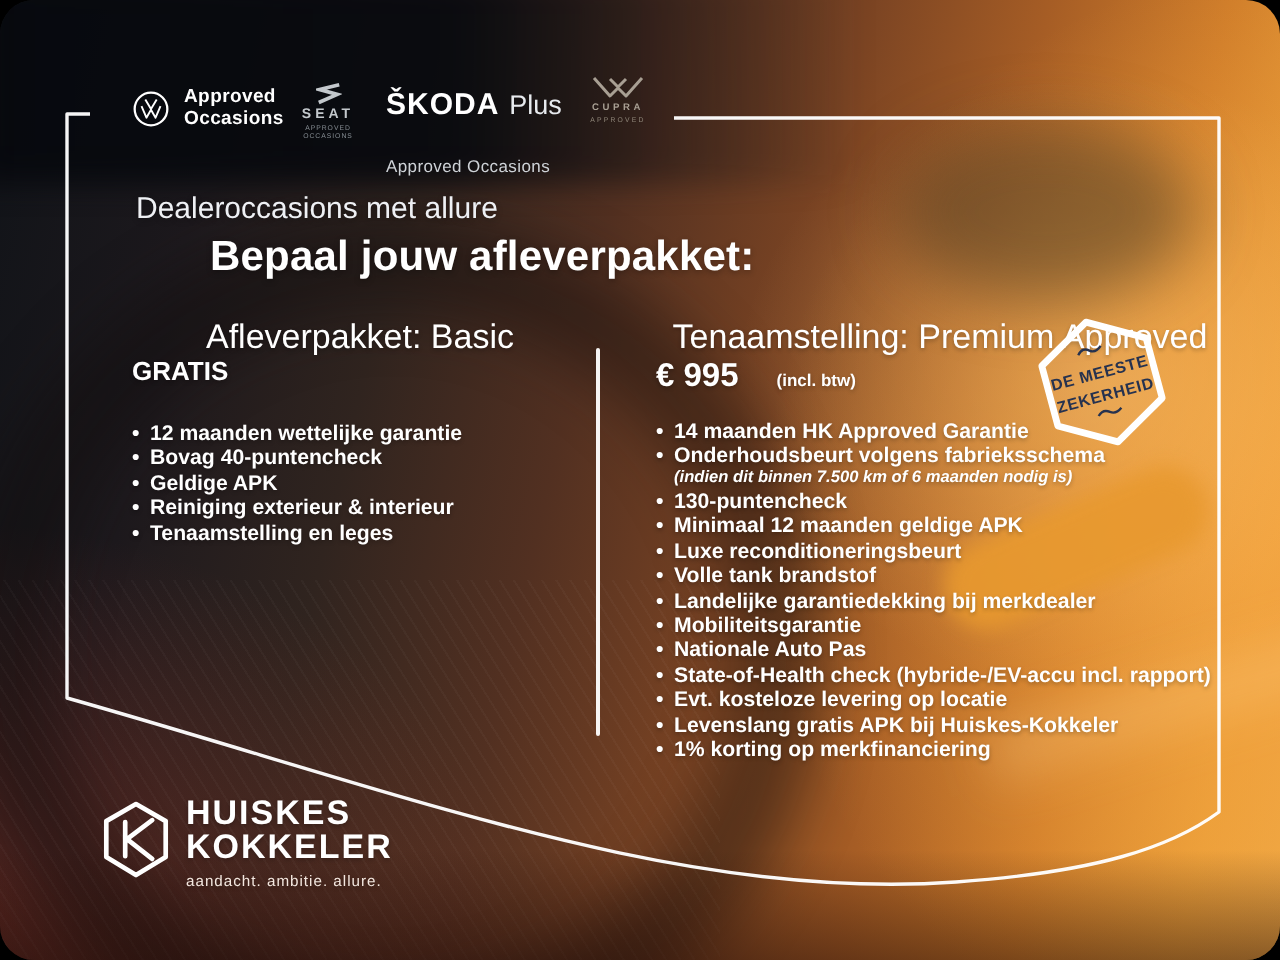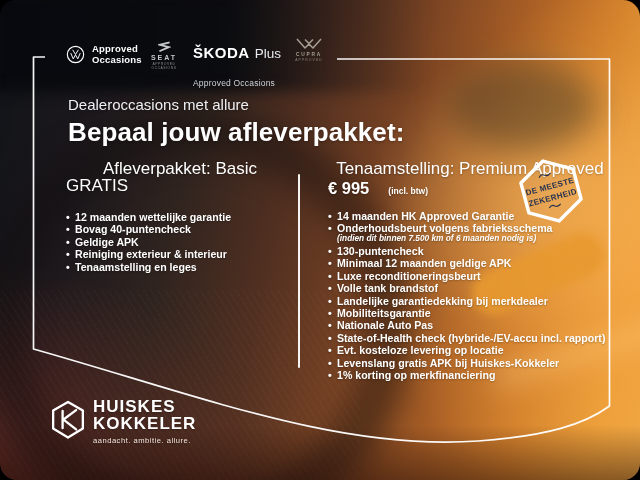--- a/index.html
+++ b/index.html
@@ -37,27 +37,27 @@
   .skoda-row{display:flex;align-items:baseline;gap:5px;}
   .skoda-name{font-size:15px;font-weight:bold;letter-spacing:.5px;}
   .skoda-plus{font-size:13.5px;font-weight:300;color:#e7eaee;}
   .skoda-sub{font-size:8.5px;color:#ced2d7;margin-top:17px;letter-spacing:.2px;}
   .cupra-group{position:absolute;left:291px;top:37px;width:36px;text-align:center;color:#a89f93;}
   .cupra-name{font-size:4.8px;font-weight:bold;letter-spacing:1.8px;margin-top:2px;}
   .cupra-sub{font-size:3.4px;letter-spacing:1.1px;color:#8f8679;margin-top:1px;}
 
   .headline{position:absolute;left:68px;top:96px;z-index:5;text-shadow:0 1px 3px rgba(0,0,0,.3);}
   .kicker{font-size:15px;color:#eef0f4;}
-  .title{font-size:26px;font-weight:bold;margin-top:4px;letter-spacing:.1px;}
+  .title{font-size:21px;font-weight:bold;margin-top:4px;letter-spacing:.1px;margin-left:37px;}
 
   .pkg{position:absolute;z-index:5;text-shadow:0 1px 2px rgba(0,0,0,.28);}
   .pkg-basic{left:66px;top:161px;width:228px;}
   .pkg-premium{left:328px;top:161px;width:284px;}
   .pkg-title{font-size:17px;font-weight:normal;line-height:16.5px;text-align:center;}
-  .pkg-price{font-size:17px;font-weight:normal;line-height:16.5px;}
+  .pkg-price{font-size:13px;font-weight:bold;line-height:16.5px;}
   .price-row{display:flex;align-items:baseline;gap:5px;margin-top:1px;}
   .price-big{font-size:16.5px;font-weight:bold;}
   .price-note{font-size:8.5px;font-weight:bold;padding-left:14px;}
   .pkg ul{list-style:none;margin:0;padding:0;}
   .pkg-basic ul{margin-top:17px;}
   .pkg-premium ul{margin-top:12px;}
   .pkg li{display:flex;font-size:10.6px;font-weight:bold;line-height:12.4px;white-space:nowrap;}
   .blt{width:9px;flex:0 0 9px;}
   .li-note{font-size:8.3px;font-style:italic;font-weight:600;line-height:9.6px;margin:0 0 1px 9px;white-space:nowrap;}
 

